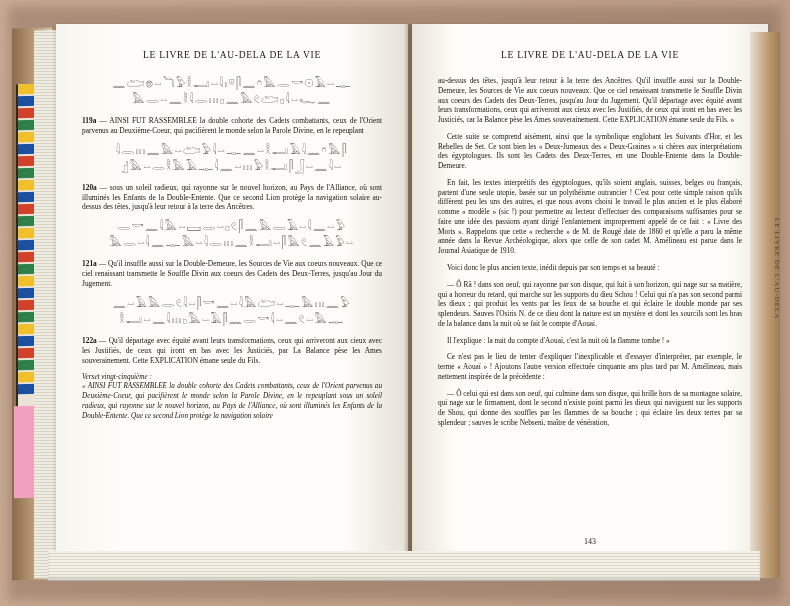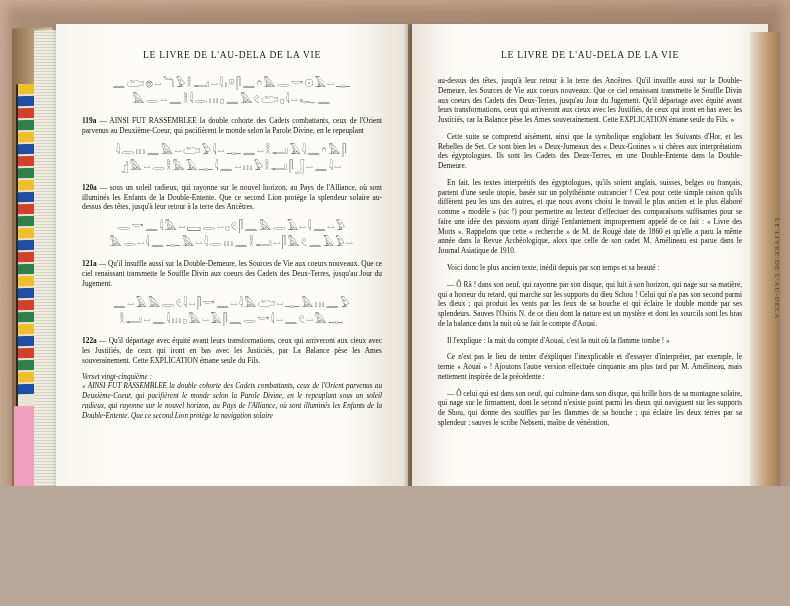--- a/index.html
+++ b/index.html
@@ -3,21 +3,21 @@
 <meta charset="utf-8">
 <style>
   html, body {
     margin: 0;
     padding: 0;
     background: #b9a79a;
   }
   #page {
     position: relative;
     width: 790px;
-    height: 486px;
+    height: 606px;
     overflow: hidden;
     background: #c3a893;
     font-family: "Liberation Serif", serif;
   }
   
   .desk {
     position: absolute;
     inset: 0;
     background: linear-gradient(105deg, #c9ab95 0%, #c6a78f 40%, #bb9b86 100%);
   }
@@ -264,21 +264,21 @@
           <span>— AINSI FUT RASSEMBLEE la double cohorte des Cadets combattants, ceux de l'Orient parvenus au Deuxième-Coeur, qui pacifièrent le monde selon la Parole Divine, en le repeuplant</span>
         </p>
 
         <div class="glyph-block">
           <div class="glyph-line">𓇋𓂋𓏥𓈖𓅓𓏏𓂧𓅱𓇋𓏏𓊃𓈖𓏏𓎛𓂝𓄿𓇋𓈖𓏌𓅓𓋴</div>
           <div class="glyph-line">𓊨𓅓𓏏𓂋𓎛𓅓𓄿𓊃𓇋𓈖𓏏𓏥𓅱𓎛𓂝𓋴𓃀𓏏𓈖𓇋𓏏</div>
         </div>
 
         <p class="para">
           <span class="num">120a</span>
-          <span>— sous un soleil radieux, qui rayonne sur le nouvel horizon, au Pays de l'Alliance, où sont illuminés les Enfants de la Double-Entente. Que ce second Lion protège la splendeur solaire au-dessus des têtes, jusqu'à leur retour à la terre des Ancêtres.</span>
+          <span>— sous un soleil radieux, qui rayonne sur le nouvel horizon, au Pays de l'Alliance, où sont illuminés les Enfants de la Double-Entente. Que ce second Lion protège la navigation solaire au-dessus des têtes, jusqu'à leur retour à la terre des Ancêtres.</span>
         </p>
 
         <div class="glyph-block">
           <div class="glyph-line">𓂋𓎡𓈖𓇋𓅓𓏏𓈙𓂋𓏏𓊪𓏲𓋴𓈖𓅓𓂋𓄿𓏏𓇋𓈖𓏏𓅱</div>
           <div class="glyph-line">𓅓𓂋𓏏𓇋𓈖𓊃𓅓𓏏𓇋𓂋𓏥𓈖𓎛𓂝𓏏𓋴𓅓𓏲𓈖𓄿𓅱𓏏</div>
         </div>
 
         <p class="para">
           <span class="num">121a</span>
           <span>— Qu'il insuffle aussi sur la Double-Demeure, les Sources de Vie aux coeurs nouveaux. Que ce ciel renaissant transmette le Souffle Divin aux coeurs des Cadets des Deux-Terres, jusqu'au Jour du Jugement.</span>

